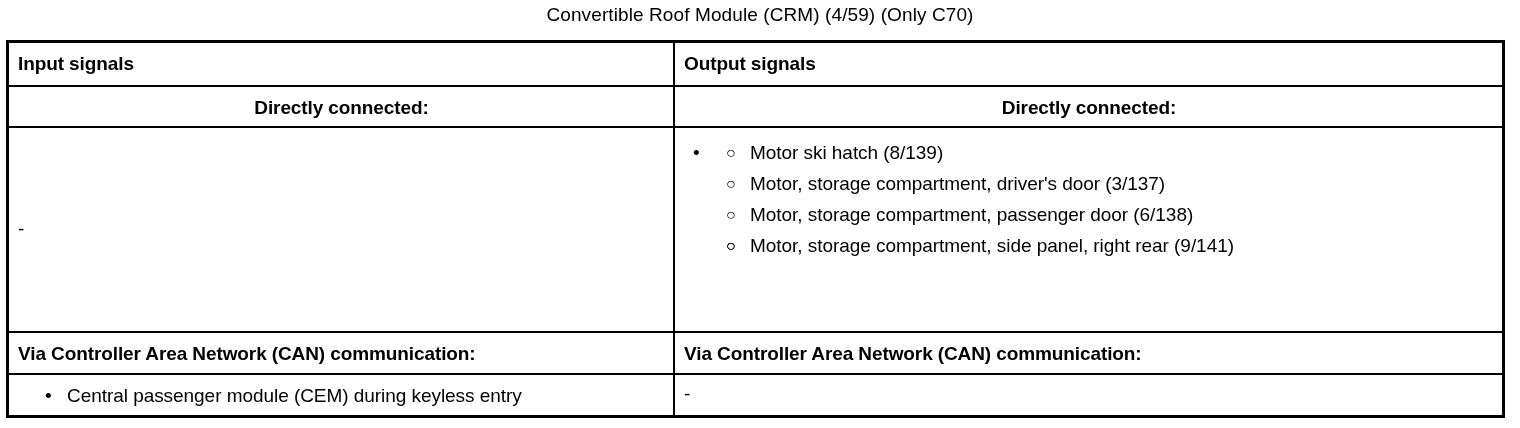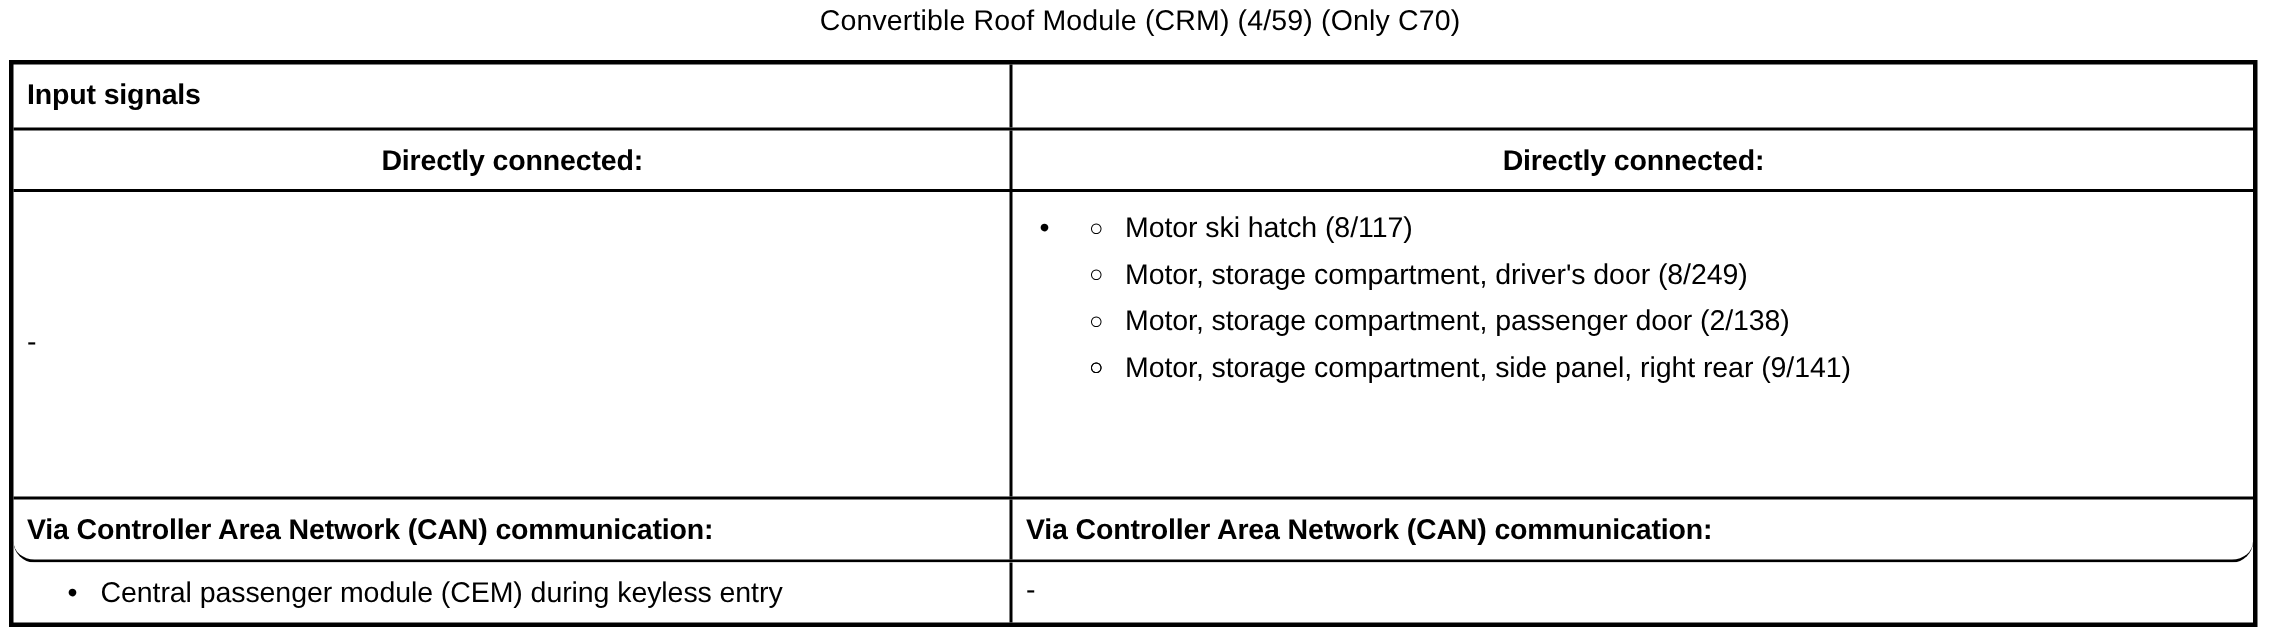--- a/index.html
+++ b/index.html
@@ -64,21 +64,21 @@
   }
   .hdr {
     font-weight: bold;
     font-size: 19px;
     line-height: 28px;
     letter-spacing: -0.1px;
   }
   .row-head { height: 45px; }
   .row-direct { height: 41px; text-align: center; }
   .row-main { height: 207px; }
-  .row-can { height: 42px; border-radius: 14px; }
+  .row-can { height: 42px; }
   .row-final { height: 41px; }
 
   .row-head .pad, .row-direct .pad, .row-can .pad {
     padding-top: 7px;
   }
 
   .dash {
     position: absolute;
     left: 9px;
     top: 50%;
@@ -149,20 +149,23 @@
 
 <div class="page">
 
   <div class="title">Convertible Roof Module (CRM) (4/59) (Only C70)</div>
 
   <div class="table">
 
     <div class="row row-head">
       <div class="cell left">
         <div class="pad hdr">Input signals</div>
+      </div>
+      <div class="cell right">
+        <div class="pad hdr">Output signals</div>
       </div>
     </div>
 
     <div class="row row-direct">
       <div class="cell left">
         <div class="pad hdr">Directly connected:</div>
       </div>
       <div class="cell right">
         <div class="pad hdr">Directly connected:</div>
       </div>
@@ -173,29 +176,29 @@
         <div class="dash">-</div>
       </div>
       <div class="cell right">
         <div class="main-list-wrap">
           <ul class="lvl1">
             <li class="item">
               <span class="bullet-dot">•</span>
               <ul class="lvl2">
                 <li class="subitem">
                   <span class="bullet-ring">○</span>
-                  <span>Motor ski hatch (8/117)</span>
-                </li>
-                <li class="subitem">
-                  <span class="bullet-ring">○</span>
-                  <span>Motor, storage compartment, driver's door (8/249)</span>
-                </li>
-                <li class="subitem">
-                  <span class="bullet-ring">○</span>
-                  <span>Motor, storage compartment, passenger door (2/138)</span>
+                  <span>Motor ski hatch (8/139)</span>
+                </li>
+                <li class="subitem">
+                  <span class="bullet-ring">○</span>
+                  <span>Motor, storage compartment, driver's door (3/137)</span>
+                </li>
+                <li class="subitem">
+                  <span class="bullet-ring">○</span>
+                  <span>Motor, storage compartment, passenger door (6/138)</span>
                 </li>
                 <li class="subitem">
                   <span class="bullet-ring">○</span>
                 </li>
                 <li class="subitem">
                   <span class="bullet-ring">○</span>
                   <span>Motor, storage compartment, side panel, right rear (9/141)</span>
                 </li>
               </ul>
             </li>

